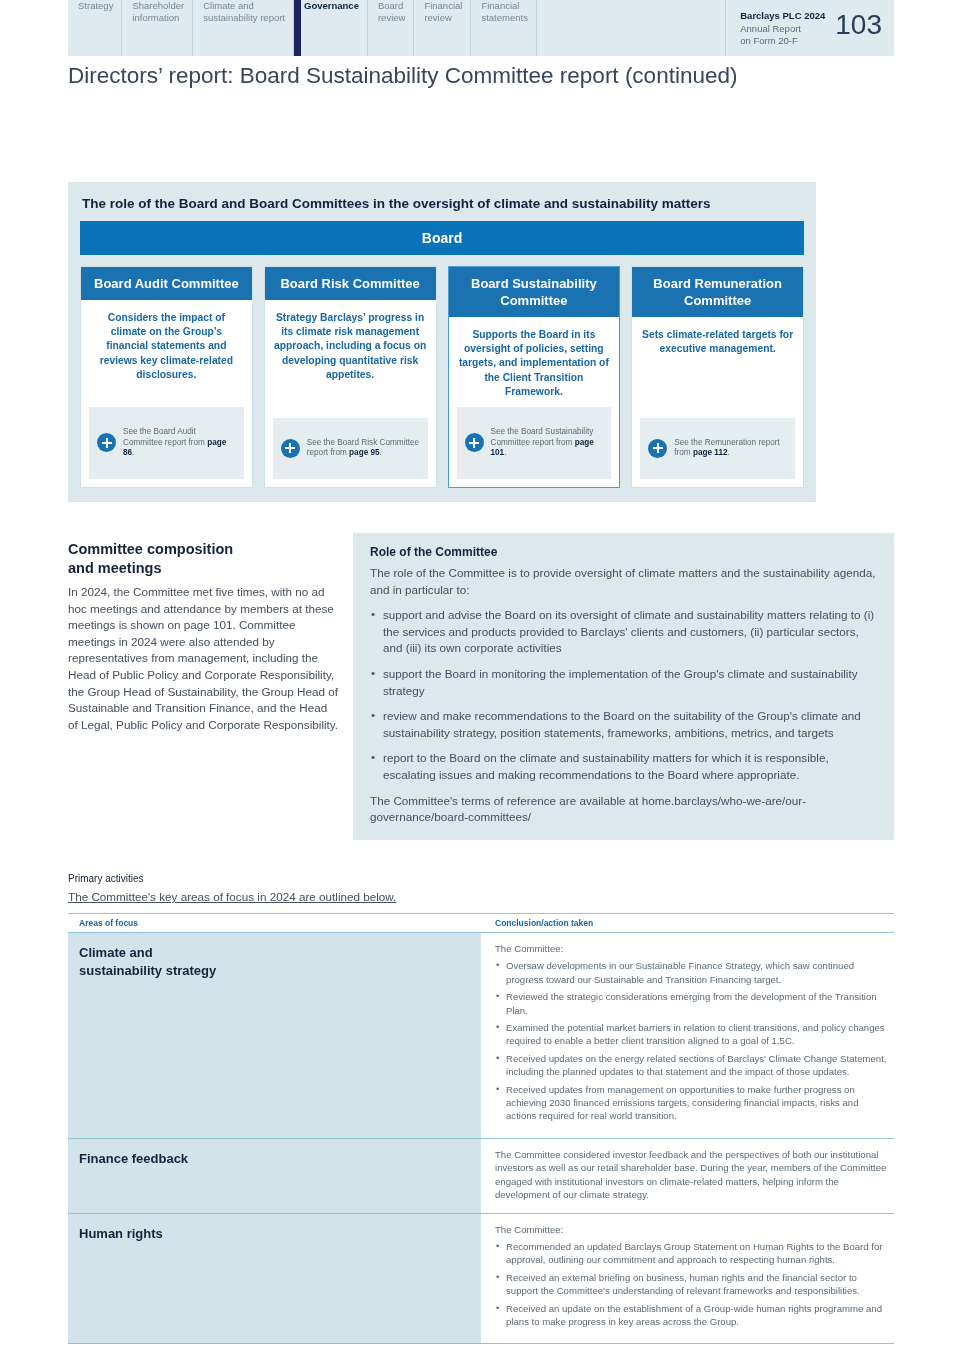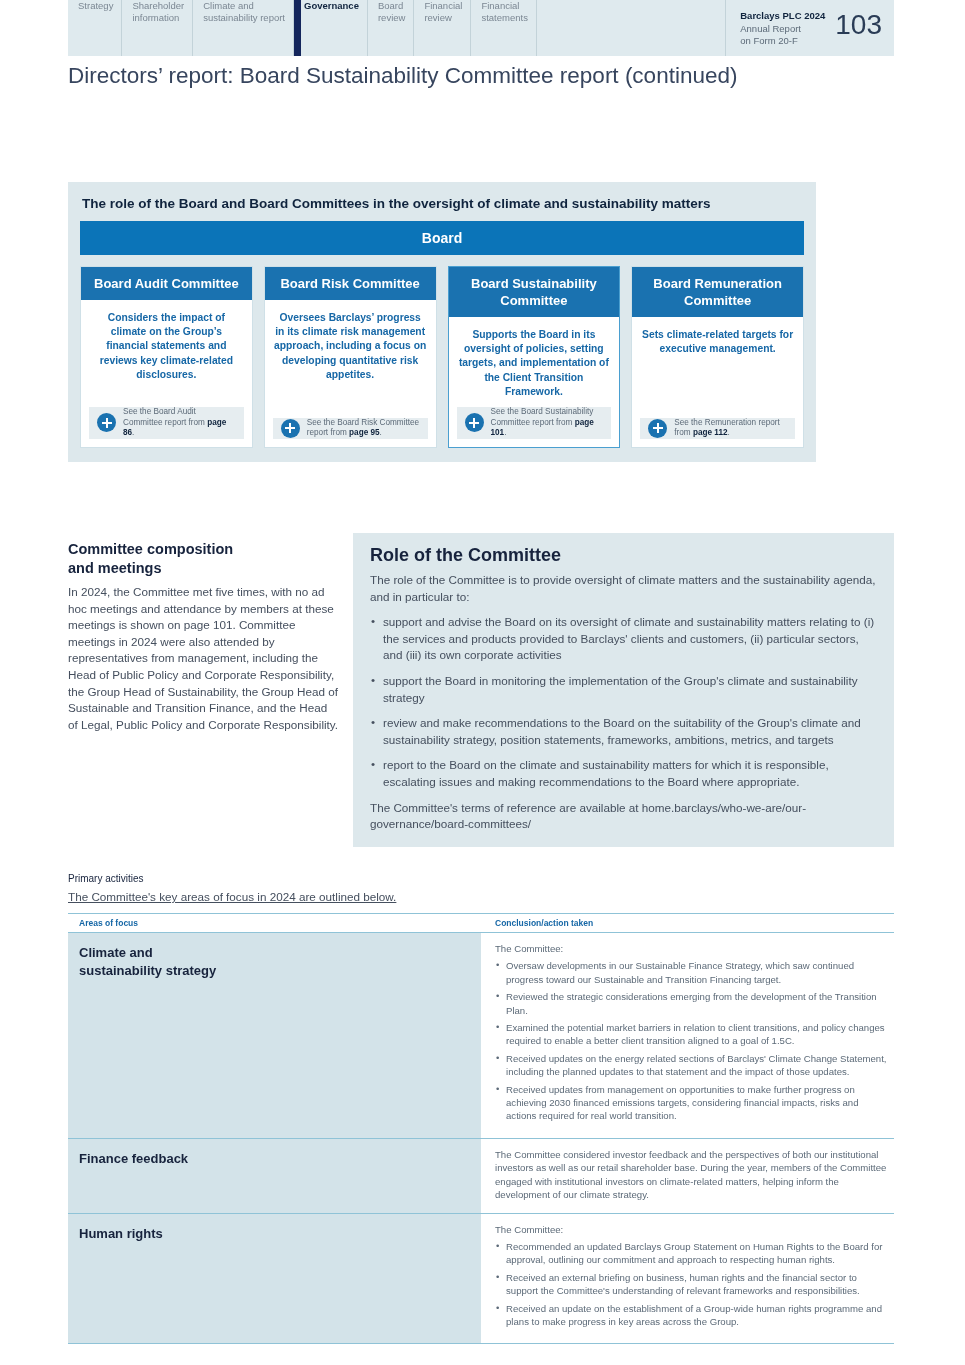--- a/index.html
+++ b/index.html
@@ -75,21 +75,21 @@
     background: #1a72b0; color: #fff; text-align: center;
     font-size: 13px; font-weight: bold; line-height: 17px; padding: 8px 4px;
   }
   .cbox-body {
     text-align: center; color: #1667a6; font-weight: bold;
     font-size: 10.3px; line-height: 14.2px; padding: 11px 9px 8px 9px;
     flex: 1;
   }
   .cbox-ref {
     margin: 0 8px 8px 8px; background: #e6edf0;
-    display: flex; align-items: center; gap: 7px; padding: 0 8px;
+    display: flex; align-items: center; gap: 7px; padding: 20px 8px;
   }
   .plus-icon {
     flex: 0 0 auto; width: 19px; height: 19px; border-radius: 50%;
     background: #1a72b0; position: relative;
   }
   .plus-icon::before, .plus-icon::after {
     content: ""; position: absolute; background: #fff;
   }
   .plus-icon::before { left: 4.5px; top: 8.5px; width: 10px; height: 2px; }
   .plus-icon::after { top: 4.5px; left: 8.5px; height: 10px; width: 2px; }
@@ -102,21 +102,21 @@
   .sec-head {
     font-size: 14.5px; font-weight: bold; color: #17233d;
     line-height: 19px; margin-bottom: 6px;
   }
   .body-text { font-size: 11.7px; line-height: 16.6px; color: #454f5e; }
 
   .role-panel {
     flex: 1; background: #dde8ec; padding: 12px 17px 14px 17px;
   }
   .role-head {
-    font-size: 18px; font-weight: bold; color: #17233d; margin-bottom: 6px;
+    font-size: 12px; font-weight: bold; color: #17233d; margin-bottom: 6px;
   }
   .role-intro { font-size: 11.7px; line-height: 16.6px; color: #454f5e; }
   ul.role-list { list-style: none; margin: 9px 0 0 0; }
   ul.role-list li {
     position: relative; padding-left: 13px; margin-bottom: 9px;
     font-size: 11.7px; line-height: 16.6px; color: #454f5e;
   }
   ul.role-list li::before {
     content: "•"; position: absolute; left: 1px; top: -1px; color: #454f5e;
   }
@@ -189,21 +189,21 @@
         <div class="cbox-body">Considers the impact of climate on the Group’s financial statements and reviews key climate-related disclosures.</div>
         <div class="cbox-ref">
           <span class="plus-icon"></span>
           <span class="cbox-ref-text"><span>See the Board Audit Committee report from </span><b>page 86</b><span>.</span></span>
         </div>
       </div>
 
       <div class="cbox">
         <div class="cbox-head">Board Risk
 Committee</div>
-        <div class="cbox-body">Oversees Barclays’ progress in its climate risk management approach, including a focus on developing quantitative risk appetites.</div>
+        <div class="cbox-body">Strategy Barclays’ progress in its climate risk management approach, including a focus on developing quantitative risk appetites.</div>
         <div class="cbox-ref">
           <span class="plus-icon"></span>
           <span class="cbox-ref-text"><span>See the Board Risk Committee report from </span><b>page 95</b><span>.</span></span>
         </div>
       </div>
 
       <div class="cbox highlight">
         <div class="cbox-head">Board Sustainability
 Committee</div>
         <div class="cbox-body">Supports the Board in its oversight of policies, setting targets, and implementation of the Client Transition Framework.</div>

